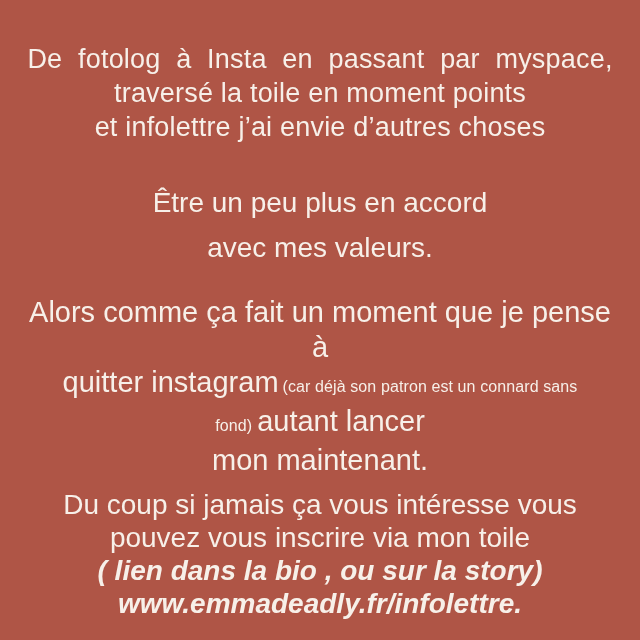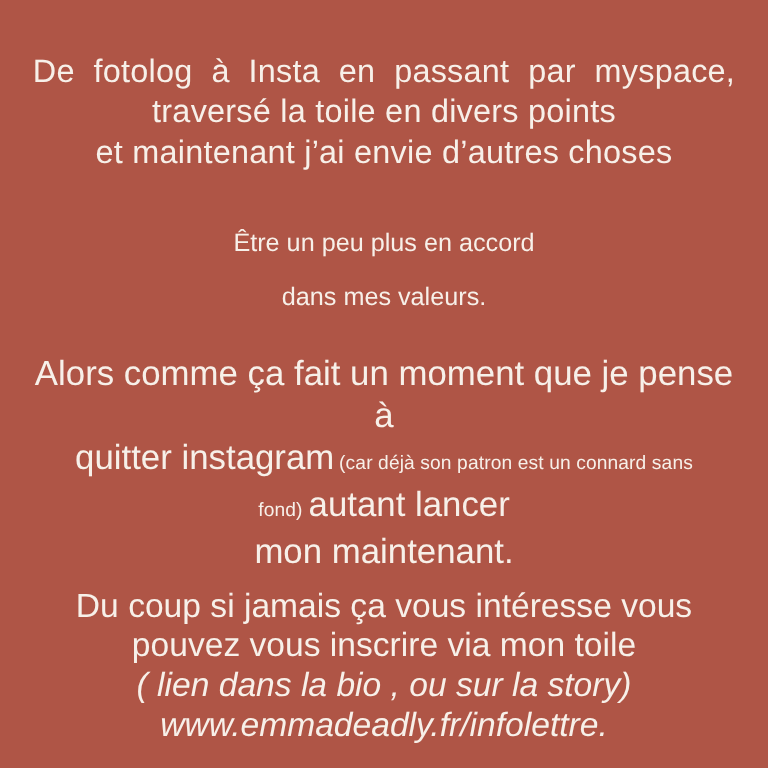--- a/index.html
+++ b/index.html
@@ -30,21 +30,21 @@
     line-height: 34px;
     letter-spacing: 0.2px;
   }
   .intro .justified {
     word-spacing: 8px;
   }
 
   
   .values {
     margin-top: 36px;
-    font-size: 21px;
+    font-size: 28px;
     line-height: 45px;
   }
 
   
   .decision {
     margin-top: 25px;
     font-size: 29px;
     line-height: 35px;
   }
   .decision .smallnote {
@@ -54,36 +54,37 @@
   }
 
   
   .cta {
     margin-top: 10px;
     font-size: 28px;
     line-height: 33px;
   }
   .cta .italic {
     font-style: italic;
+    font-weight: bold;
   }
 </style>
 </head>
 <body style="background: rgb(175, 85, 70);">
 
 <div class="canvas" style="color: rgb(247, 240, 233);">
 
   <p class="intro">
     <span class="line justified">De fotolog à Insta en passant par myspace,</span>
-    <span class="line">traversé la toile en divers points</span>
-    <span class="line">et maintenant j’ai envie d’autres choses</span>
+    <span class="line">traversé la toile en moment points</span>
+    <span class="line">et infolettre j’ai envie d’autres choses</span>
   </p>
 
   <p class="values">
     <span class="line">Être un peu plus en accord</span>
-    <span class="line">dans mes valeurs.</span>
+    <span class="line">avec mes valeurs.</span>
   </p>
 
   <p class="decision">
     <span class="line">Alors comme ça fait un moment que je pense à</span>
     <span class="line">
       <span>quitter instagram</span><span class="smallnote">(car déjà son patron est un connard sans fond)</span><span>autant lancer</span>
     </span>
     <span class="line">mon maintenant.</span>
   </p>
 

